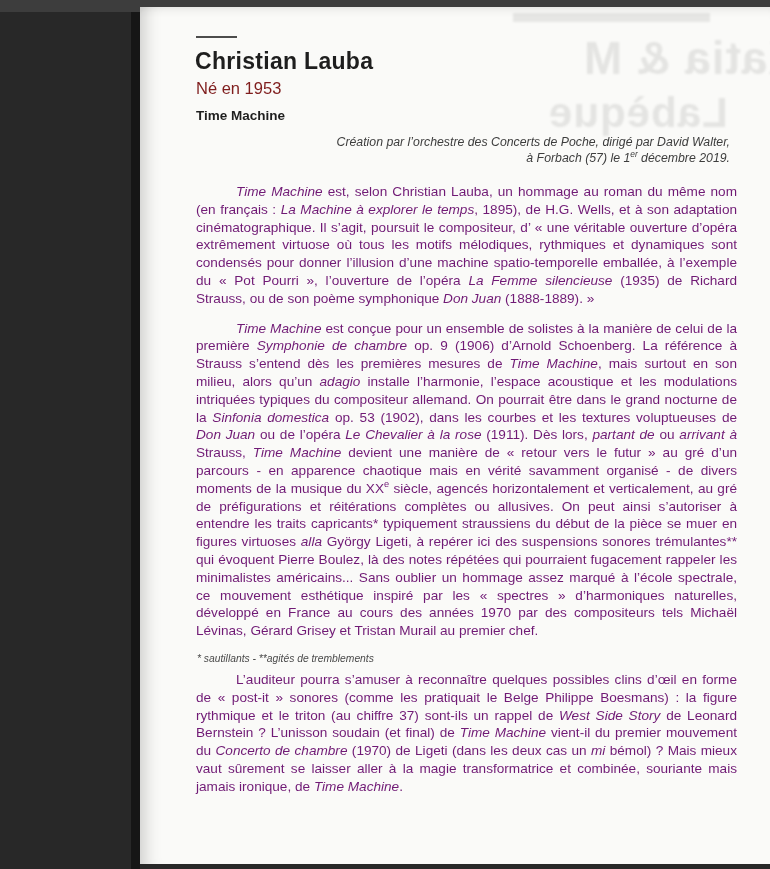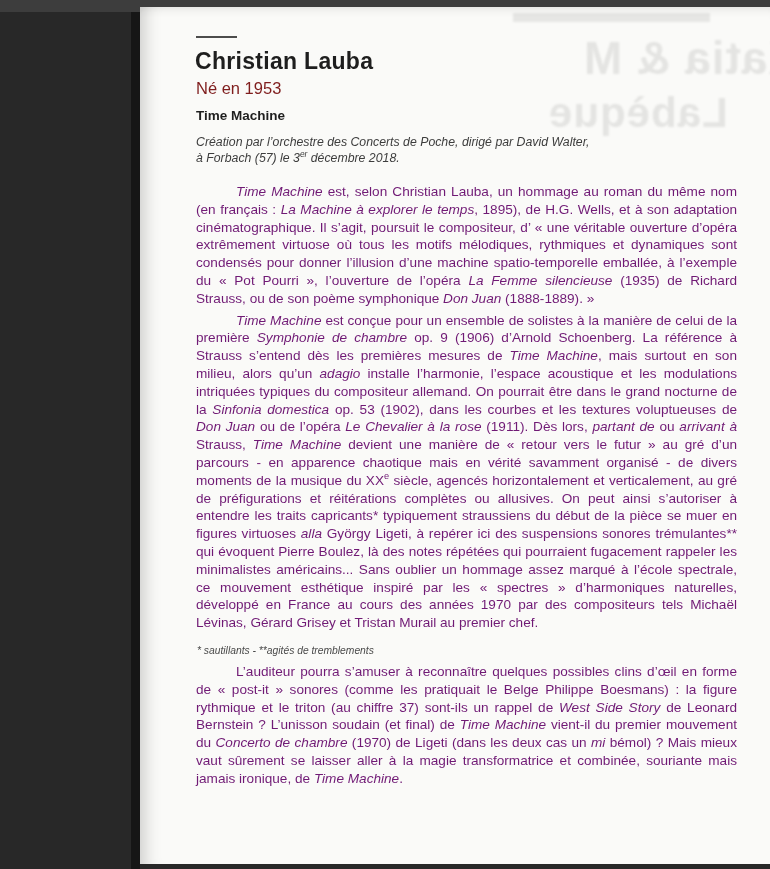--- a/index.html
+++ b/index.html
@@ -24,25 +24,25 @@
   .ghost-2 { top:82px; right:42px; font-size:42px; }
   .ghost-band { position:absolute; left:373px; top:6px; width:197px; height:9px;
                 background:rgba(0,0,0,0.08); filter:blur(1px); }
 
   .rule { width:41px; height:2px; background:#4c4c4c; margin:29px 0 0 56px; }
   .composer { margin:10px 40px 0 55px; font-size:23px; font-weight:bold;
               color:#1e1e1e; letter-spacing:0.3px; }
   .birth { margin:4px 40px 0 56px; font-size:16.5px; color:#7f1d1d; }
   .work  { margin:10px 40px 0 56px; font-size:13.5px; font-weight:bold; color:#1e1e1e; }
   .note  { margin:12px 40px 0 56px; font-size:12.3px; font-style:italic;
-           color:#3d3d3d; line-height:15.5px; }
+           color:#3d3d3d; line-height:15.5px;text-align:right; }
   .body-text { margin:17px 33px 0 56px; font-size:13.6px; line-height:17.8px;
                color:#701a75; text-align:justify; }
   .body-text p { margin:0; text-indent:40px; }
-  .body-text p + p { margin-top:4px; }
+  .body-text p + p { margin-top:12px; }
   .footnote { margin:13px 33px 0 57px; font-size:10.3px; font-style:italic; color:#4a4a4a; }
   .after { margin-top:7px; }
   sup { font-size:68%; vertical-align:super; line-height:0; }
   i { font-style:italic; }
 </style>
 </head>
 <body>
 
 <div class="top-bar"></div>
 <div class="side-bg"></div>
@@ -57,21 +57,21 @@
   <div class="rule"></div>
 
   <div class="composer">Christian Lauba</div>
 
   <div class="birth">Né en 1953</div>
 
   <div class="work">Time Machine</div>
 
   <div class="note">
     <span>Création par l’orchestre des Concerts de Poche, dirigé par David Walter,</span><br>
-    <span><span>à Forbach (57) le 3</span><sup>er</sup><span> décembre 2018.</span></span>
+    <span><span>à Forbach (57) le 1</span><sup>er</sup><span> décembre 2019.</span></span>
   </div>
 
   <div class="body-text">
       <p><i>Time Machine</i><span> est, selon Christian Lauba, un hommage au roman du même nom (en français : </span><i>La Machine à explorer le temps</i><span>, 1895), de H.G. Wells, et à son adaptation cinématographique. Il s’agit, poursuit le compositeur, d’ « une véritable ouverture d’opéra extrêmement virtuose où tous les motifs mélodiques, rythmiques et dynamiques sont condensés pour donner l’illusion d’une machine spatio-temporelle emballée, à l’exemple du « Pot Pourri », l’ouverture de l’opéra </span><i>La Femme silencieuse</i><span> (1935) de Richard Strauss, ou de son poème symphonique </span><i>Don Juan</i><span> (1888-1889). »</span></p>
       <p><i>Time Machine</i><span> est conçue pour un ensemble de solistes à la manière de celui de la première </span><i>Symphonie de chambre</i><span> op. 9 (1906) d’Arnold Schoenberg. La référence à Strauss s’entend dès les premières mesures de </span><i>Time Machine</i><span>, mais surtout en son milieu, alors qu’un </span><i>adagio</i><span> installe l’harmonie, l’espace acoustique et les modulations intriquées typiques du compositeur allemand. On pourrait être dans le grand nocturne de la </span><i>Sinfonia domestica</i><span> op. 53 (1902), dans les courbes et les textures voluptueuses de </span><i>Don Juan</i><span> ou de l’opéra </span><i>Le Chevalier à la rose</i><span> (1911). Dès lors, </span><i>partant de</i><span> ou </span><i>arrivant à</i><span> Strauss, </span><i>Time Machine</i><span> devient une manière de « retour vers le futur » au gré d’un parcours - en apparence chaotique mais en vérité savamment organisé - de divers moments de la musique du XX</span><sup>e</sup><span> siècle, agencés horizontalement et verticalement, au gré de préfigurations et réitérations complètes ou allusives. On peut ainsi s’autoriser à entendre les traits capricants* typiquement straussiens du début de la pièce se muer en figures virtuoses </span><i>alla</i><span> György Ligeti, à repérer ici des suspensions sonores trémulantes** qui évoquent Pierre Boulez, là des notes répétées qui pourraient fugacement rappeler les minimalistes américains... Sans oublier un hommage assez marqué à l’école spectrale, ce mouvement esthétique inspiré par les « spectres » d’harmoniques naturelles, développé en France au cours des années 1970 par des compositeurs tels Michaël Lévinas, Gérard Grisey et Tristan Murail au premier chef.</span></p>
     </div>
 
   <div class="footnote">* sautillants  - **agités de tremblements</div>
 
   <div class="body-text after">

